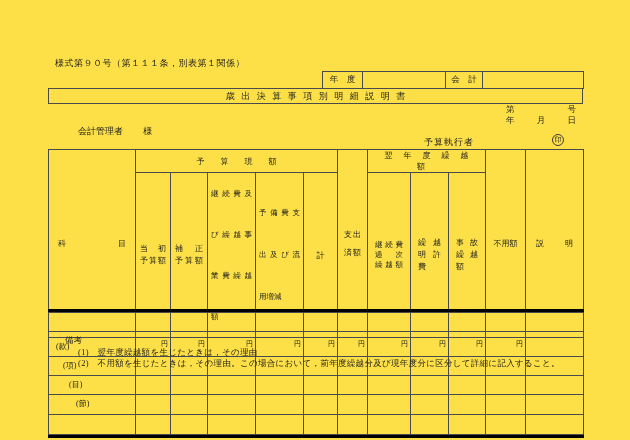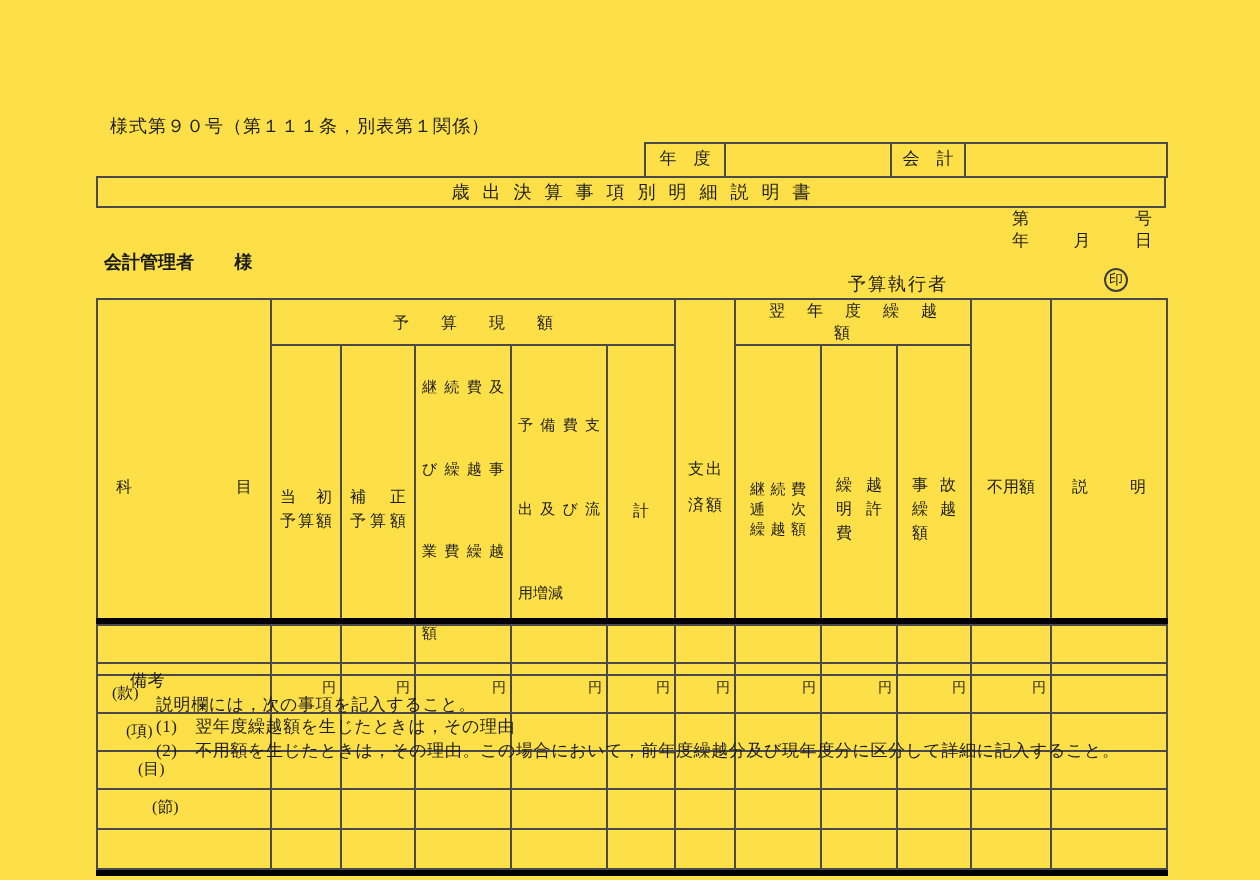--- a/index.html
+++ b/index.html
@@ -72,21 +72,21 @@
     <span>第</span>
     <span>号</span>
   </div>
 
   <div class="abs inforow" style="left:506px;top:114.5px;width:70px;">
     <span>年</span>
     <span>月</span>
     <span>日</span>
   </div>
 
-  <div class="abs" style="left:52px;top:125px;font-size:9px;font-weight:bold;">
+  <div class="abs" style="left:78px;top:125px;font-size:9px;">
     <span>会計管理者</span>
     <span style="margin-left:18px">様</span>
   </div>
 
   <div class="abs" style="left:424px;top:135.5px;font-size:9px;letter-spacing:1px;">予算執行者</div>
   <div class="abs seal" style="left:552px;top:134px;">印</div>
 
   <div class="abs thickb" style="left:48px;top:149px;">
     <table class="main">
       <colgroup>
@@ -286,18 +286,17 @@
         <td></td>
             <td></td>
         <td></td>
       </tr>
     </tbody>
       </table>
   </div>
 
   <div class="abs notes" style="left:65px;top:335px;width:510px;">
     <div>備考</div>
-    <div class="ind">説明欄には，次の事項を記入すること。</div>
     <div class="ind">(1)　翌年度繰越額を生じたときは，その理由</div>
     <div class="ind">(2)　不用額を生じたときは，その理由。この場合において，前年度繰越分及び現年度分に区分して詳細に記入すること。</div>
   </div>
 
 </div>
 
 </body></html>

